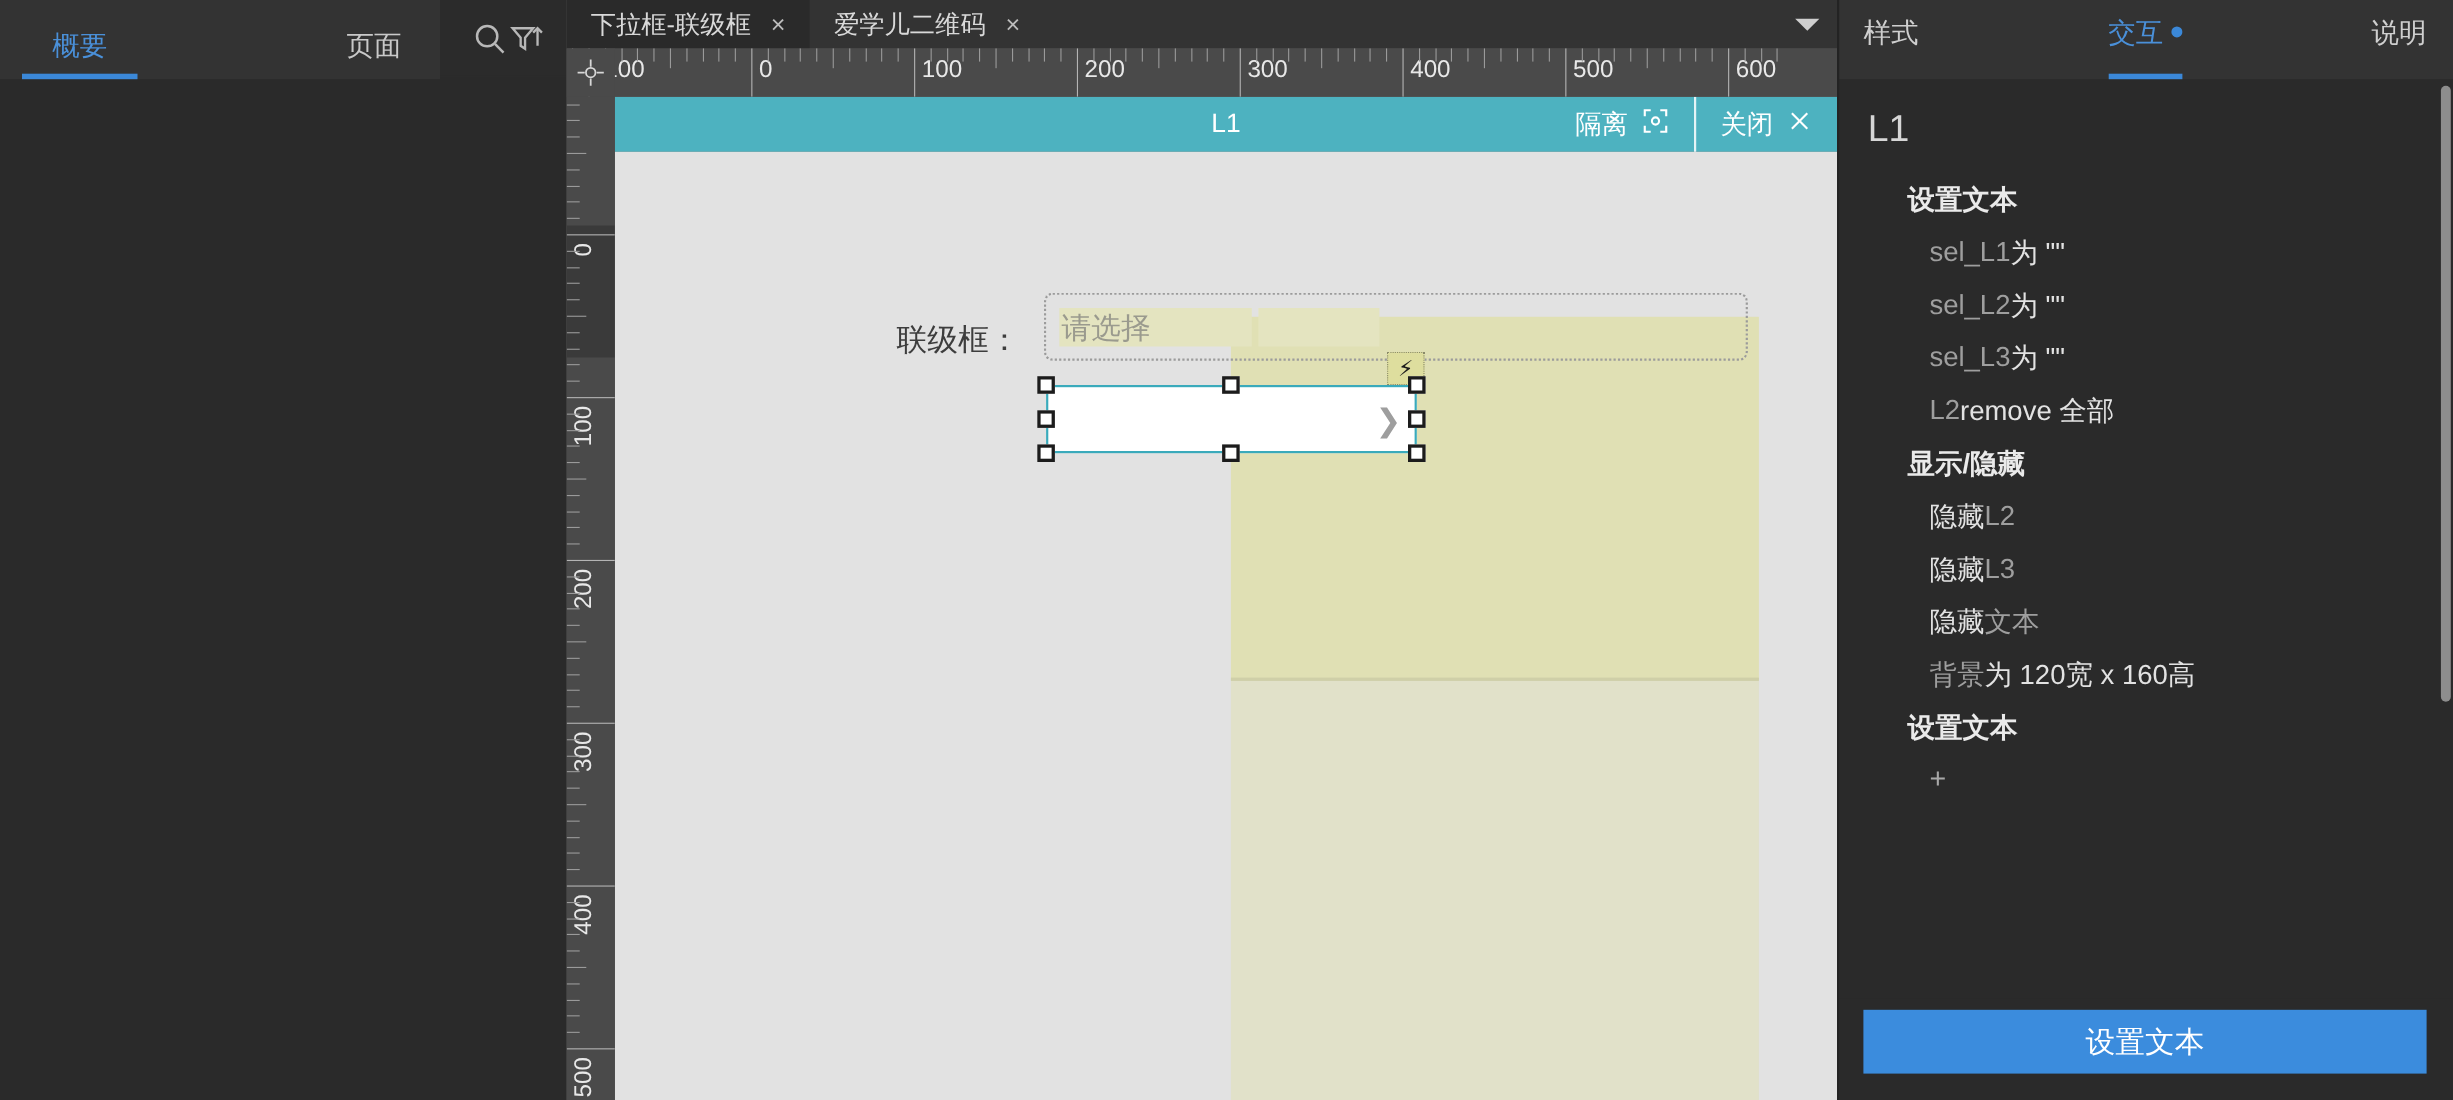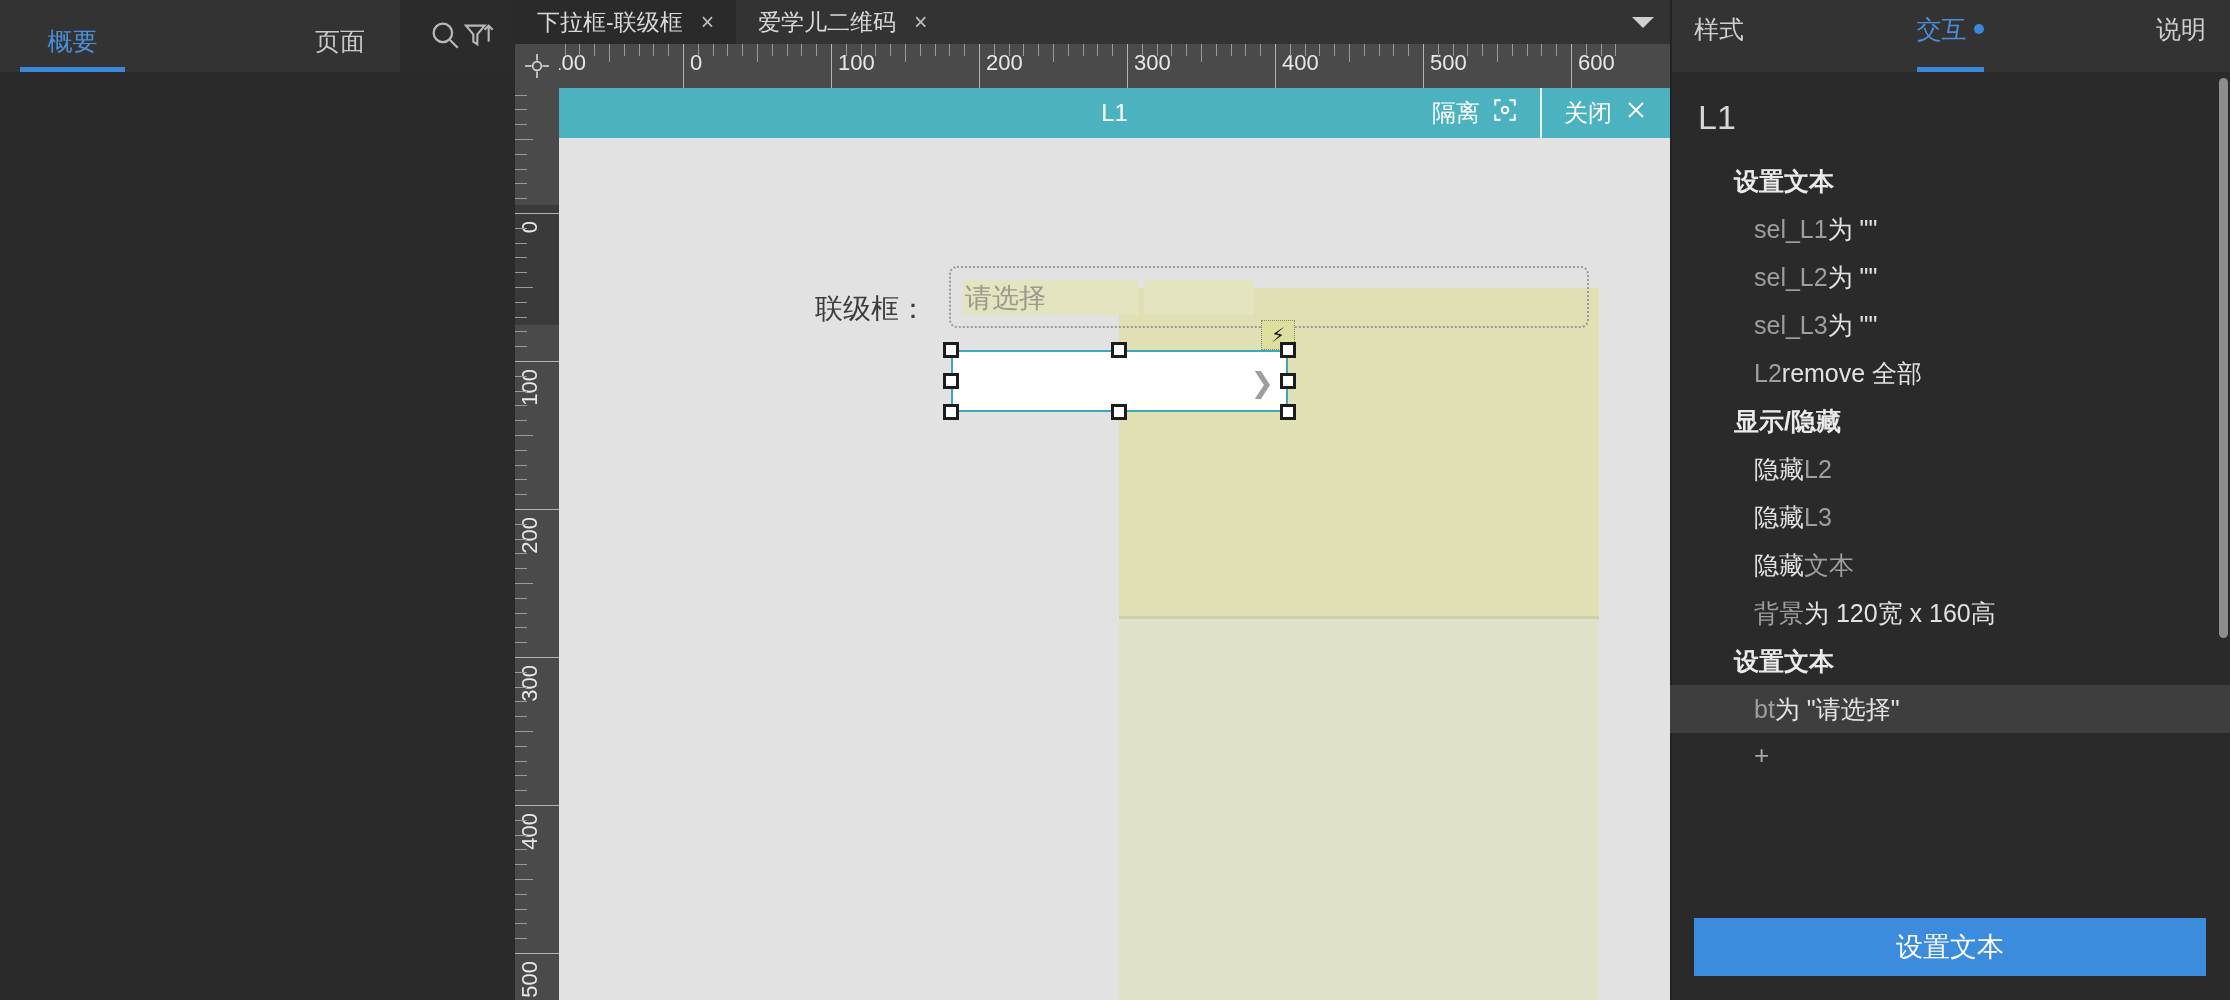--- a/index.html
+++ b/index.html
@@ -711,24 +711,20 @@
           <span class="muted">文本</span>
           <span></span>
         </div>
         <div class="act-row">
           <span class="muted">背景</span>
           <span> 为 120宽 x 160高</span>
         </div>
         <div class="grp-row">
           <span>设置文本</span>
         </div>
-        <div class="act-row hl">
-          <span class="muted">bt</span>
-          <span> 为 "请选择"</span>
-        </div>
         <div class="plus-row">
           <span>+</span>
         </div>
       </div>
     <div class="r-scroll"></div>
 
     <div class="r-footer">
       <button class="new-btn">设置文本</button>
     </div>
   </div>

